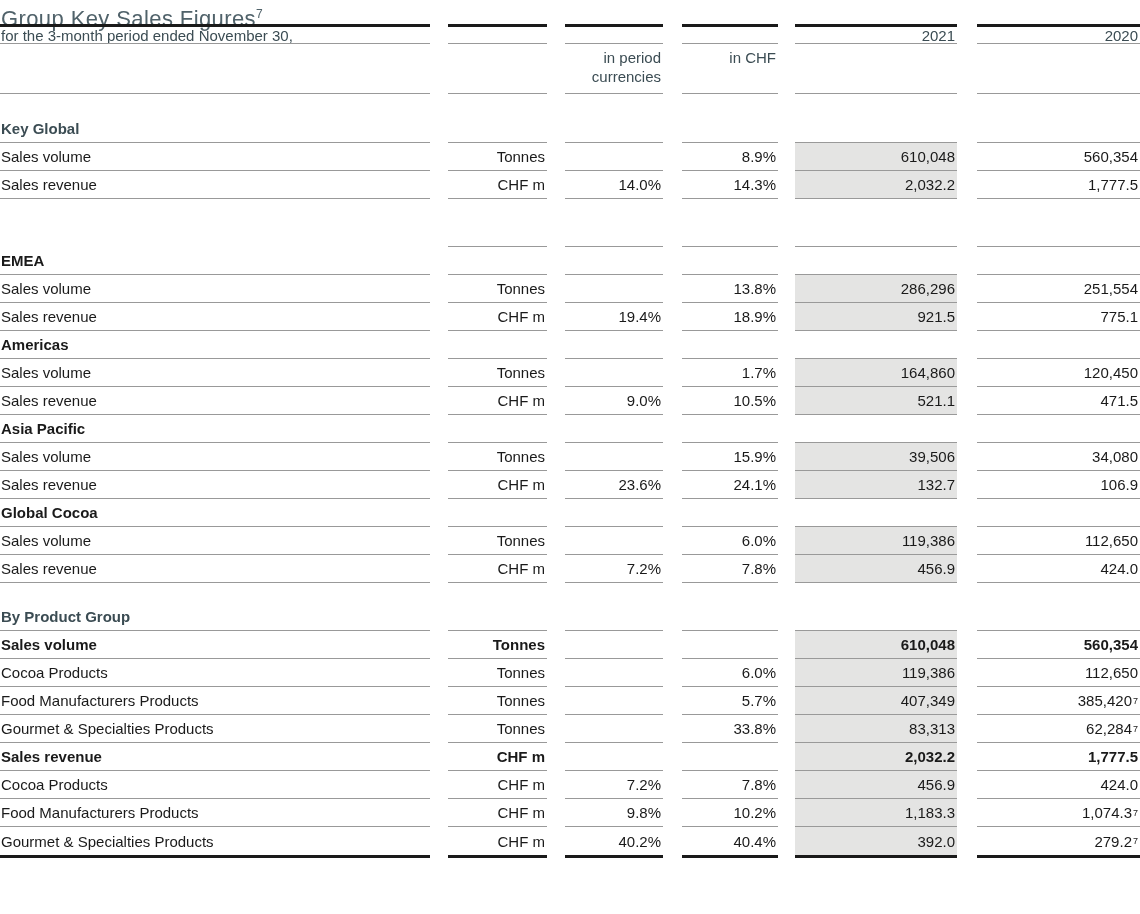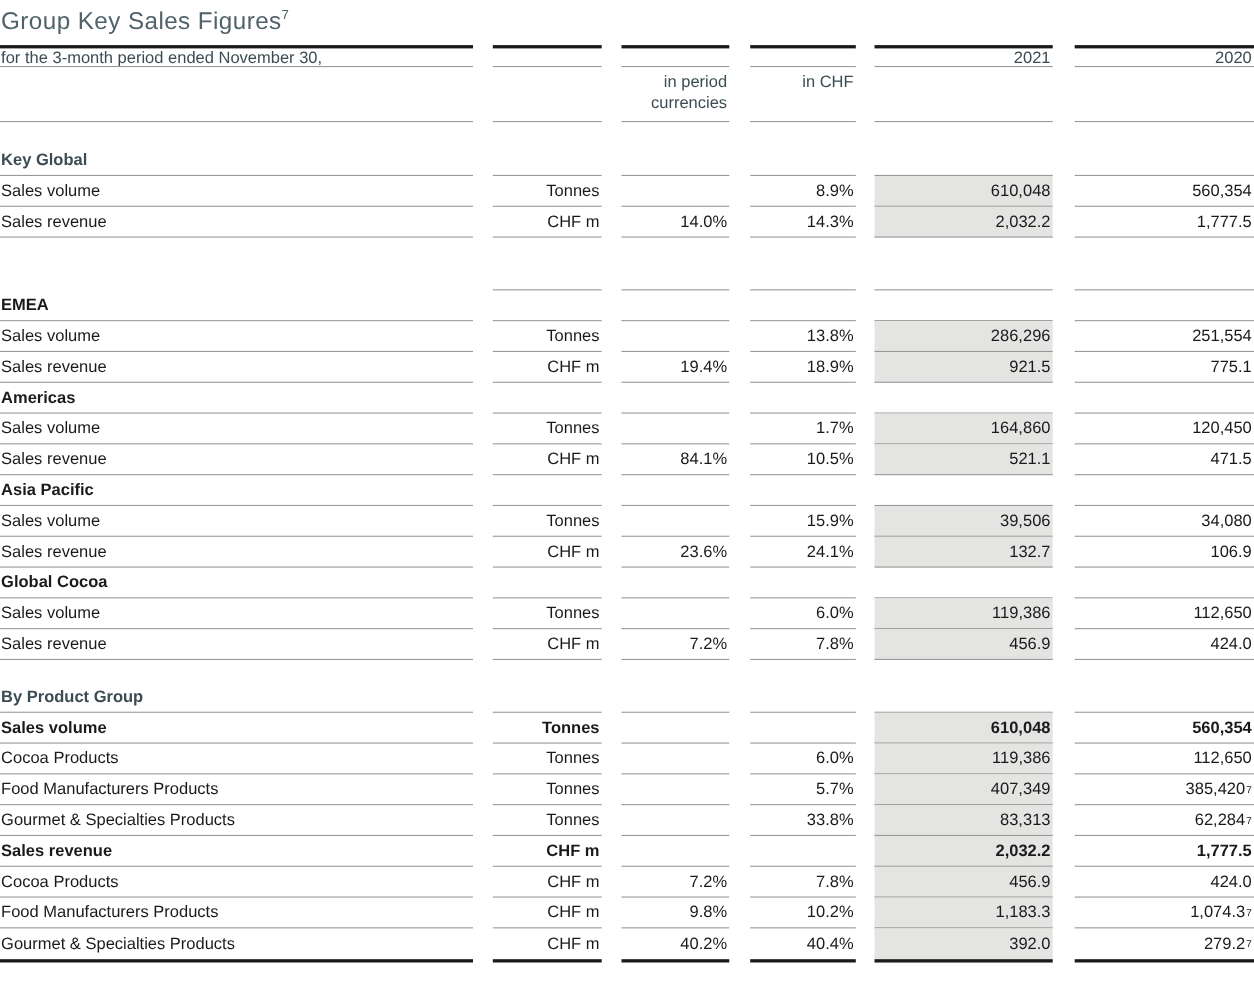--- a/index.html
+++ b/index.html
@@ -8,21 +8,21 @@
   }
   *{box-sizing:border-box;}
   html,body{margin:0;padding:0;}
   body{
     width:1140px;height:914px;overflow:hidden;background:#ffffff;
     color:var(--text);
     font-family:"Liberation Sans","DejaVu Sans",sans-serif;
     font-size:15px;
   }
   .title{
-    height:41px;padding:6px 0 10px 1px;
+    height:24px;padding:6px 0 10px 1px;
     font-size:22px;letter-spacing:.4px;color:var(--title);font-weight:400;
   }
   .title sup{font-size:12px;}
   .table{width:1140px;}
   .row{
     display:grid;
     grid-template-columns:430px 18px 99px 18px 98px 19px 96px 17px 162px 20px 163px;
   }
   .r{height:28px;}
   .rA{height:20px;}
@@ -148,21 +148,21 @@
           <div class="c t1 lab">Sales volume</div>
           <div class="c t3 right">Tonnes</div>
           <div class="c t5 right"></div>
           <div class="c t7 right">1.7%</div>
           <div class="c t9 right gray">164,860</div>
           <div class="c t11 right">120,450</div>
         </div>
         <div class="row r">
           <div class="c t1 lab">Sales revenue</div>
           <div class="c t3 right">CHF m</div>
-          <div class="c t5 right">84.1%</div>
+          <div class="c t5 right">9.0%</div>
           <div class="c t7 right">10.5%</div>
           <div class="c t9 right gray">521.1</div>
           <div class="c t11 right">471.5</div>
         </div>
         <div class="row r">
           <div class="c t1 lab bold">Asia Pacific</div>
           <div class="c t3 right"></div>
           <div class="c t5 right"></div>
           <div class="c t7 right"></div>
           <div class="c t9 right"></div>

